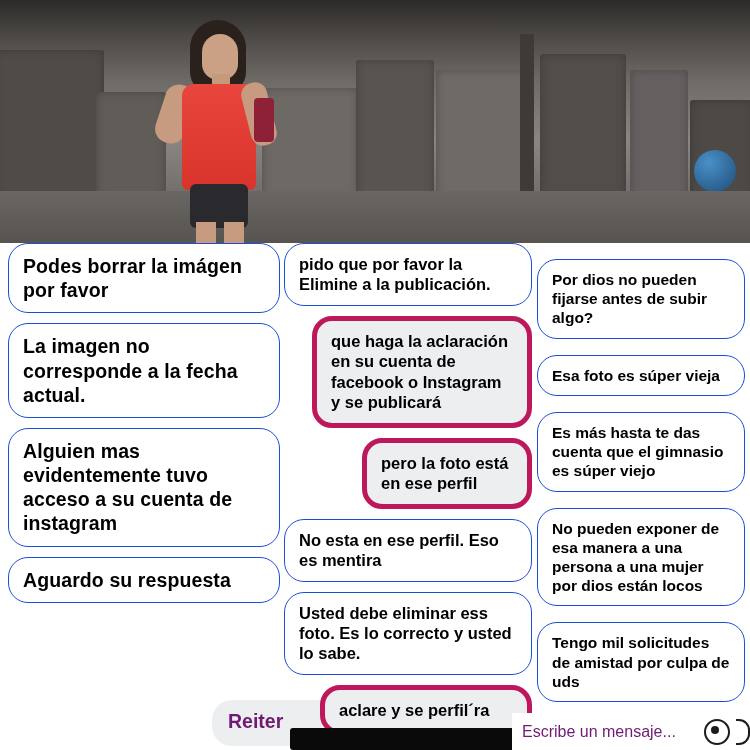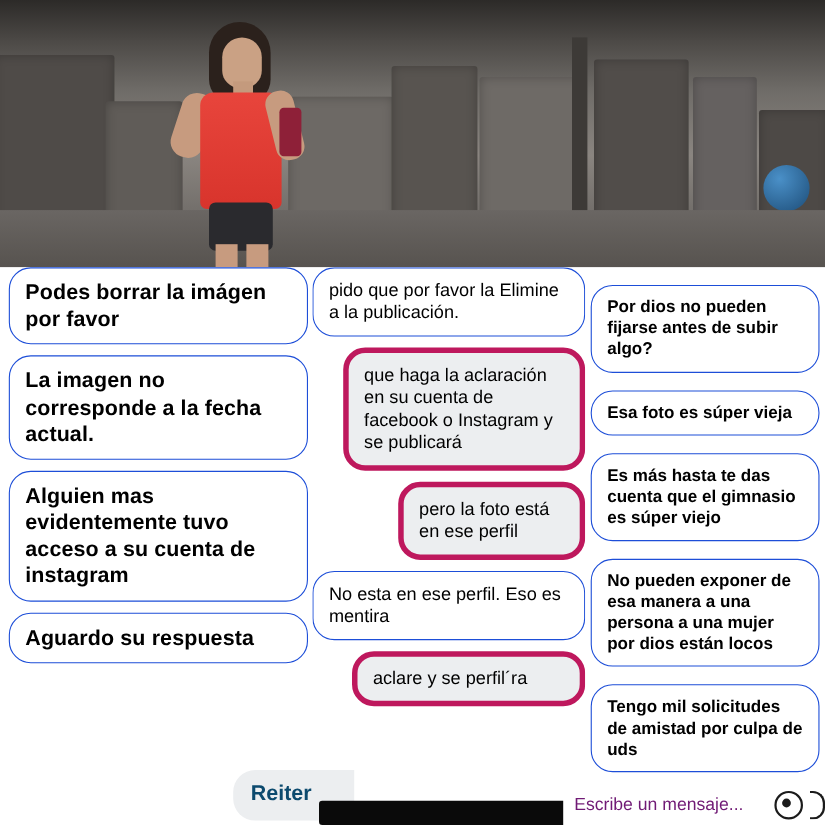--- a/index.html
+++ b/index.html
@@ -129,21 +129,21 @@
   .b-white {
     background: #ffffff;
     border: 1px solid #1d4ed8;
   }
   .b-gray {
     background: #eceef0;
     border: 5px solid #be185d;
   }
 
   .col-left .bubble   { font-size: 19.5px; font-weight: bold; letter-spacing: .1px; }
-  .col-mid  .bubble   { font-size: 16.5px; font-weight: normal; }
+  .col-mid  .bubble   { font-size: 16.5px; font-weight: bold; }
   .col-right .bubble  { font-size: 15.5px; font-weight: bold; margin-top: 16px; }
 
   .col-mid .b-gray.indent1 { margin-left: 28px; }
   .col-mid .b-gray.indent2 { margin-left: 78px; }
   .col-mid .b-gray.indent3 { margin-left: 36px; }
 
   
   .clip { overflow: hidden; }
 
   
@@ -152,21 +152,21 @@
     left: 212px;
     top: 457px;
     width: 110px;
     height: 46px;
     background: #eceef0;
     border-radius: 20px 0 0 20px;
     padding: 10px 0 16px 16px;
     box-sizing: border-box;
     font-size: 19.5px;
     font-weight: bold;
-    color: #0c4a6e;
+    color: #701a75;
     overflow: hidden;
     white-space: nowrap;
   }
 
   
   .censor {
     position: absolute;
     left: 290px;
     top: 485px;
     width: 244px;
@@ -261,20 +261,21 @@
     <div class="bubble b-white">Aguardo su respuesta</div>
   </div>
 
   <div class="partial-left">Reiter</div>
 
   <div class="col col-mid clip">
     <div class="bubble b-white">pido que por favor la Elimine a la publicación.</div>
     <div class="bubble b-gray indent1">que haga la aclaración en su cuenta de facebook o Instagram y se publicará</div>
     <div class="bubble b-gray indent2">pero la foto está en ese perfil</div>
     <div class="bubble b-white">No esta en ese perfil. Eso es mentira</div>
+    <div class="bubble b-white">Usted debe eliminar ess foto. Es lo correcto y usted lo sabe.</div>
     <div class="bubble b-gray indent3">aclare y se perfil´ra</div>
   </div>
 
   <div class="censor"></div>
 
   <div class="col col-right">
     <div class="bubble b-white">Por dios no pueden fijarse antes de subir algo?</div>
     <div class="bubble b-white">Esa foto es súper vieja</div>
     <div class="bubble b-white">Es más hasta te das cuenta que el gimnasio es súper viejo</div>
     <div class="bubble b-white">No pueden exponer de esa manera a una persona a una mujer por dios están locos</div>

